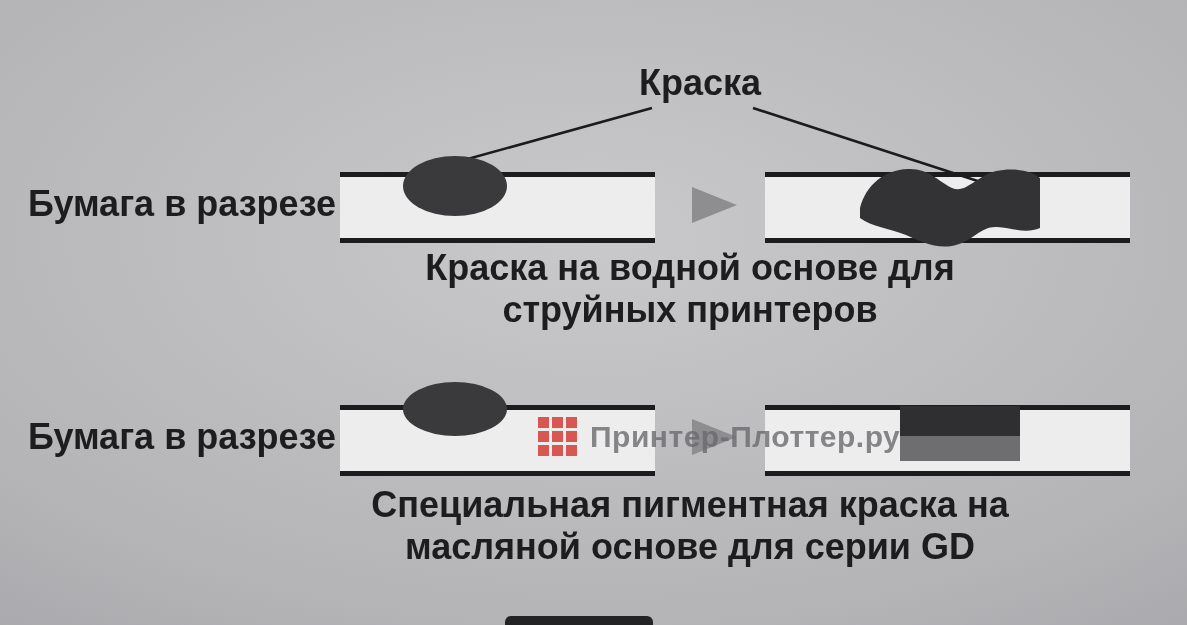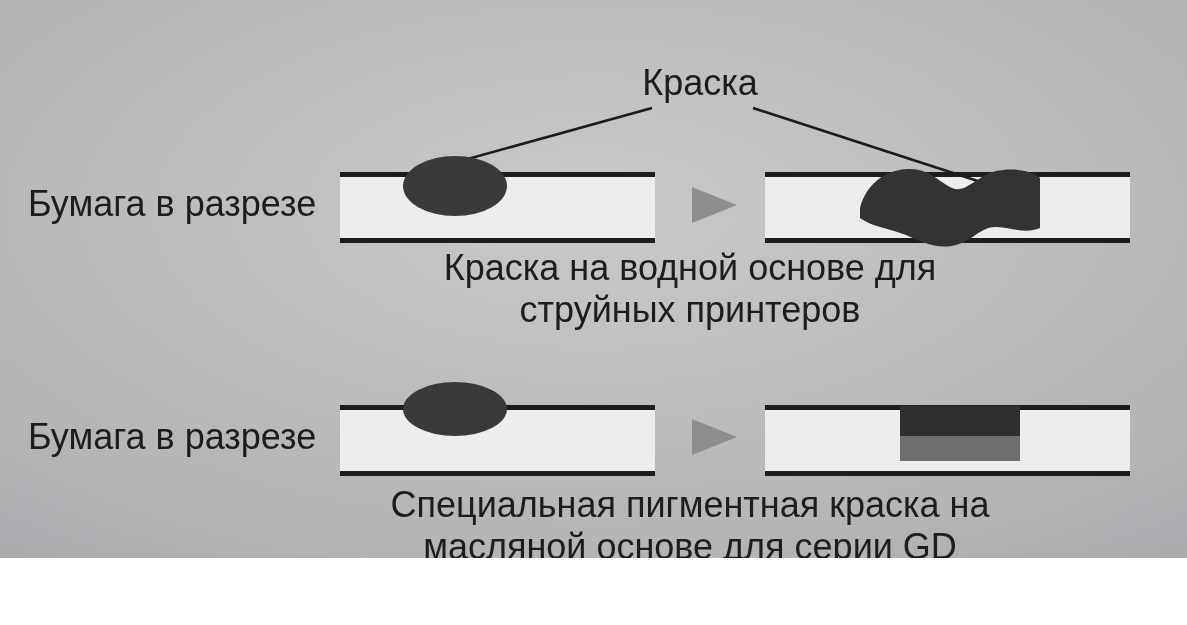--- a/index.html
+++ b/index.html
@@ -2,22 +2,23 @@
 <html><head>
 <meta charset="utf-8">
 <style>
   html, body { margin: 0; padding: 0; }
   body {
     width: 1187px; height: 625px;
     font-family: "Liberation Sans", sans-serif;
     overflow: hidden;
   }
   #canvas {
-    position: relative; width: 1187px; height: 558px; overflow: hidden;
+    position: relative; width: 1187px; height: 625px; overflow: hidden;
     background: radial-gradient(130% 130% at 50% 38%, #c9c9cb 0%, #b4b4b7 48%, #8d8d91 100%);
+    font-weight: bold;
   }
   .paper {
     position: absolute; height: 61px; background: #ededee;
     border-top: 5px solid #1c1c1e; border-bottom: 5px solid #1c1c1e;
   }
   #paper-top-left    { left: 340px; top: 172px; width: 315px; }
   #paper-top-right   { left: 765px; top: 172px; width: 365px; }
   #paper-bottom-left { left: 340px; top: 405px; width: 315px; }
   #paper-bottom-right{ left: 765px; top: 405px; width: 365px; }
   #gfx { position: absolute; left: 0; top: 0; }
@@ -95,16 +96,30 @@
   <div class="caption" id="caption-top">
     <div>Краска на водной основе для</div>
     <div>струйных принтеров</div>
   </div>
 
   <div class="caption" id="caption-bottom">
     <div>Специальная пигментная краска на</div>
     <div>масляной основе для серии GD</div>
   </div>
 
+  <div id="watermark">
+    <span id="wm-logo">
+      <i></i>
+        <i></i>
+        <i></i>
+      <i></i>
+        <i></i>
+        <i></i>
+      <i></i>
+        <i></i>
+        <i></i>
+    </span>
+    <span id="wm-text">Принтер-Плоттер.ру</span>
+  </div>
 
   <div id="cropped-bar"></div>
 
 </div>
 
 </body></html>

